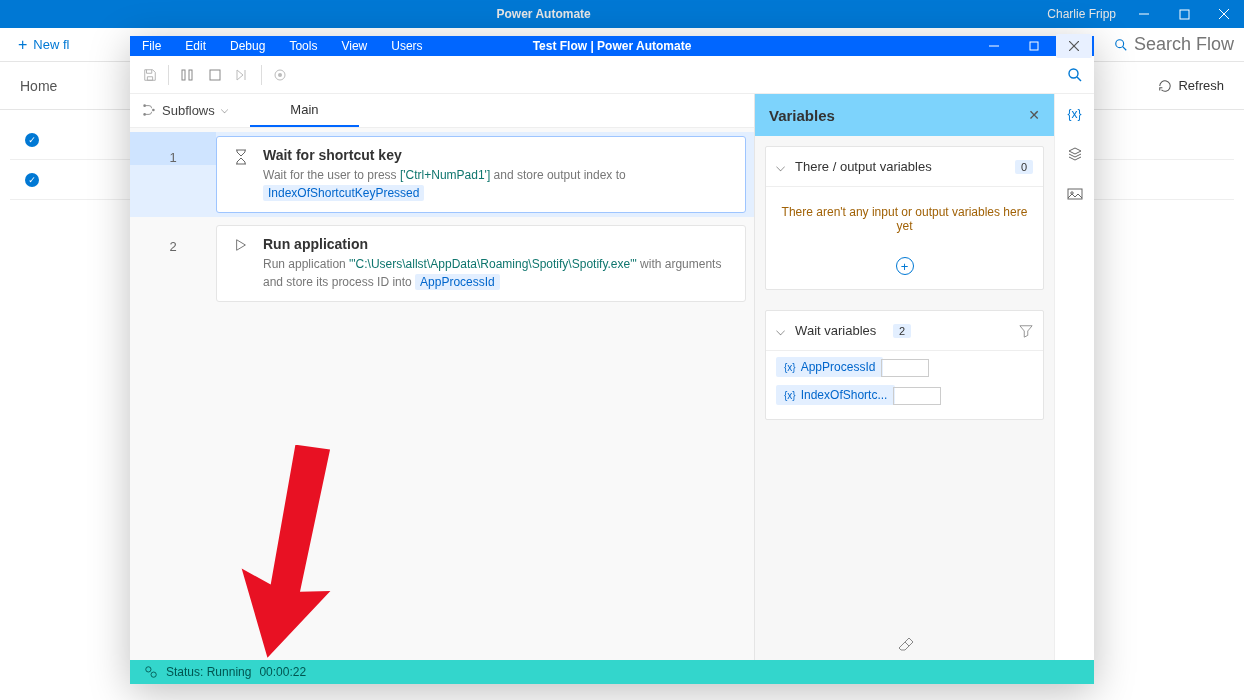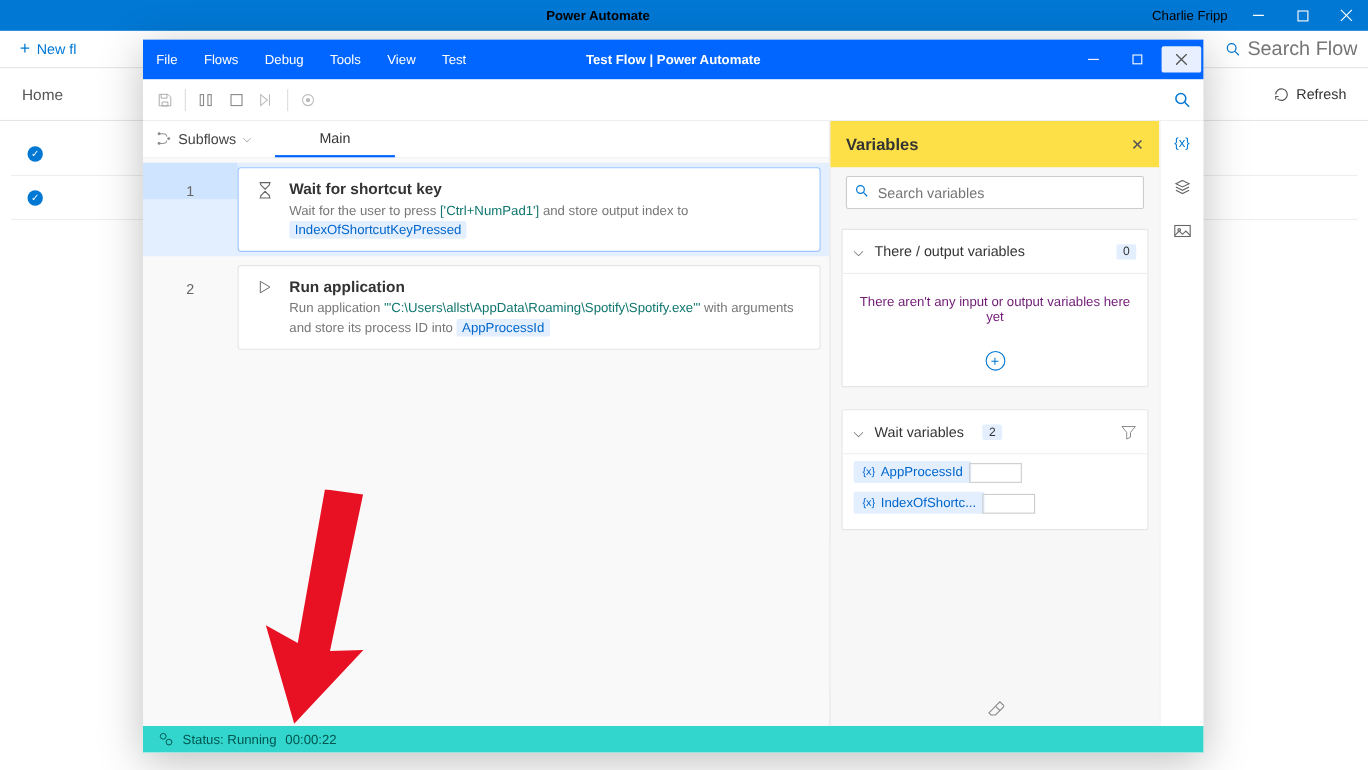--- a/index.html
+++ b/index.html
@@ -1,19 +1,19 @@
 <!DOCTYPE html>
 <html><head>
 <meta charset="utf-8">
 <style>
 * { margin: 0; padding: 0; box-sizing: border-box; font-family: "Segoe UI", sans-serif; }
 body { width: 1244px; height: 700px; background: #fff; overflow: hidden; position: relative; }
 
 
-.main-titlebar { height: 28px; background: #0078d4; display: flex; align-items: center; color: #000000; font-size: 12px; }
+.main-titlebar { height: 28px; background: #0078d4; display: flex; align-items: center; color: #e5e5e5; font-size: 12px; }
 .main-titlebar .title { flex: 1; text-align: center; font-weight: 600; }
 .main-titlebar .user { margin-right: 8px; font-weight: 400; }
 .main-titlebar .winbtn { width: 40px; height: 28px; display: flex; align-items: center; justify-content: center; cursor: pointer; }
 
 
 .main-toolbar { height: 34px; display: flex; align-items: center; padding: 0 10px; border-bottom: 1px solid #e5e5e5; }
 .main-toolbar .left { display: flex; align-items: center; gap: 6px; color: #0078d4; font-size: 13px; margin-left: 8px;}
 .main-toolbar .right { margin-left: auto; display: flex; align-items: center; gap: 6px; color: #666; font-size: 13px;}
 .plus-icon { color:#0078d4; font-size:16px; }
 
@@ -23,21 +23,21 @@
 .main-subbar .refresh { margin-left: auto; display:flex; align-items:flex-end; gap:6px; color:#323232; font-size:13px; margin-right:10px;}
 
 
 .bg-rows { padding: 10px 10px; }
 .bg-row { height: 40px; display:flex; align-items:center; border-bottom:1px solid #eee; padding-left:15px;}
 .bg-check { width:14px; height:14px; border-radius:50%; background:#0078d4; display:flex; align-items:center; justify-content:center; color:#fff; font-size:9px;}
 
 
 .modal { position:absolute; left:130px; top:36px; width:964px; height:648px; background:#fff; box-shadow: 0 8px 40px rgba(0,0,0,0.25); border-radius:2px; display:flex; flex-direction:column; }
 
-.modal-titlebar { height:36px; background:#0066ff; display:flex; align-items:center; color:#fff; font-size:12px; }
+.modal-titlebar { height:20px; background:#0066ff; display:flex; align-items:center; color:#fff; font-size:12px; }
 .modal-menu { display:flex; gap:0; }
 .modal-menu .mitem { padding: 0 12px; height:28px; display:flex; align-items:center; cursor:pointer; }
 .modal-titlebar .mtitle { position:absolute; left:50%; transform:translateX(-50%); font-weight:700; }
 .modal-winbtns { margin-left:auto; display:flex; }
 .modal-winbtns .wb { width:36px; height:24px; margin:2px 2px; display:flex; align-items:center; justify-content:center; cursor:pointer; font-size:11px; color:#fff;}
 .modal-winbtns .wb.close { background:#e8f0ff; color:#555; border-radius:2px;}
 
 
 .modal-toolbar { height:38px; display:flex; align-items:center; border-bottom:1px solid #eee; }
 .tool-group { display:flex; align-items:center; gap:0; padding:0 6px;}
@@ -66,35 +66,35 @@
 .step-card { flex:1; margin:4px 8px 4px 0; background:#fff; border:1px solid #e5e5e5; border-radius:3px; padding:10px 14px; display:flex; gap:12px;}
 .step-row.active .step-card { border-color:#9ec5ff; background:#fff;}
 .step-icon { width:20px; display:flex; justify-content:center; color:#666; padding-top:2px;}
 .step-content { flex:1; }
 .step-title { font-size:14px; font-weight:600; color:#333; margin-bottom:3px;}
 .step-desc { font-size:12px; color:#777; line-height:1.5;}
 .token { background:#e3efff; color:#0066cc; padding:1px 5px; border-radius:2px; font-size:12px;}
 .code-text { color:#0f766e; }
 
 
-.var-header { height:42px; display:flex; align-items:center; padding:0 14px; background:#fde047;}
+.var-header { height:42px; display:flex; align-items:center; padding:0 14px; background:#7dd3fc;}
 .var-header .vtitle { font-size:15px; font-weight:600; color:#333; flex:1;}
 .var-header .vclose { color:#555; cursor:pointer; font-size:14px;}
 .var-search { margin:8px 14px; }
 .var-search input { width:100%; height:30px; border:1px solid #ccc; border-radius:2px; padding:0 8px 0 28px; font-size:13px;}
 .var-search-wrap { position:relative; }
 .var-search-wrap .sicon { position:absolute; left:8px; top:7px; color:#0078d4; font-size:13px;}
 
 .var-section { margin:10px 10px; background:#fff; border:1px solid #e5e5e5; border-radius:2px;}
 .var-sec-head { height:40px; display:flex; align-items:center; padding:0 10px; gap:10px; cursor:pointer; border-bottom:1px solid #eee;}
 .var-sec-head .chev { color:#666; font-size:12px;}
 .var-sec-head .stitle { font-size:13px; color:#333; flex:1;}
 .var-badge { background:#e3efff; color:#333; font-size:11px; padding:1px 6px; border-radius:2px;}
 .var-filter { color:#888; font-size:13px; cursor:pointer;}
-.var-empty { padding:18px 10px; text-align:center; font-size:12px; color:#701a75;}
+.var-empty { padding:18px 10px; text-align:center; font-size:12px; color:#a16207;}
 .var-addbtn { display:flex; justify-content:center; padding:6px 0 14px;}
 .add-circle { width:18px; height:18px; border:1.5px solid #0078d4; border-radius:50%; display:flex; align-items:center; justify-content:center; color:#0078d4; font-size:13px; cursor:pointer;}
 
 .var-chip-row { padding:6px 10px; }
 .var-chip { display:inline-flex; align-items:center; background:#e3efff; border-radius:2px; padding:3px 8px; font-size:12px; color:#0066cc; gap:5px; cursor:pointer;}
 .var-chip-box { display:inline-block; border:1px solid #ccc; height:18px; width:48px; vertical-align:bottom; margin-left:-2px;}
 .var-chip-wrap { display:flex; align-items:flex-end; margin-bottom:8px;}
 
 .right-panel .stretch { flex:1; background:#f7f7f7;}
 .eraser { display:flex; justify-content:center; padding:8px; color:#888; cursor:pointer;}
@@ -168,25 +168,25 @@
     </div>
   <div class="bg-row">
       <div class="bg-check">✓</div>
     </div>
 </div>
 
 <div class="modal">
   <div class="modal-titlebar">
     <div class="modal-menu">
       <div class="mitem">File</div>
-      <div class="mitem">Flows</div>
+      <div class="mitem">Edit</div>
       <div class="mitem">Debug</div>
       <div class="mitem">Tools</div>
       <div class="mitem">View</div>
-      <div class="mitem">Test</div>
+      <div class="mitem">Users</div>
     </div>
     <div class="mtitle">Test Flow | Power Automate</div>
     <div class="modal-winbtns">
       <div class="wb">
           <svg width="10" height="10">
             <line x1="0" y1="5" x2="10" y2="5" stroke="#fff" stroke-width="1"></line>
           </svg>
         </div>
       <div class="wb">
           <svg width="10" height="10">
@@ -298,31 +298,20 @@
           </div>
         </div>
       </div>
     </div>
 
     <div class="right-panel">
       <div class="var-header">
         <div class="vtitle">Variables</div>
         <div class="vclose">✕</div>
       </div>
-      <div class="var-search">
-        <div class="var-search-wrap">
-          <span class="sicon">
-            <svg width="14" height="14" viewBox="0 0 16 16">
-                <circle cx="6" cy="6" r="4" fill="none" stroke="#0078d4" stroke-width="1.3"></circle>
-                <line x1="9" y1="9" x2="13" y2="13" stroke="#0078d4" stroke-width="1.3"></line>
-              </svg>
-          </span>
-          <input placeholder="Search variables" style="">
-        </div>
-      </div>
 
       <div class="var-section">
         <div class="var-sec-head">
           <span class="chev">⌵</span>
           <span class="stitle">There / output variables</span>
           <span class="var-badge">0</span>
         </div>
         <div class="var-empty">There aren't any input or output variables here yet</div>
         <div class="var-addbtn">
             <div class="add-circle">+</div>

